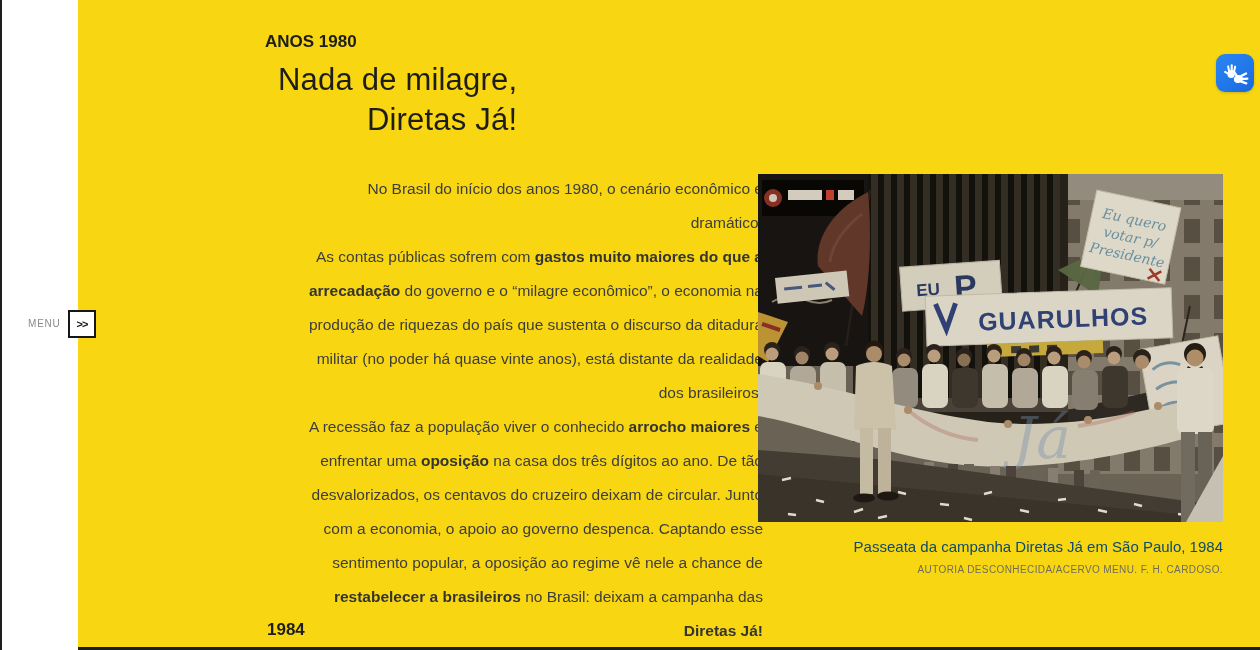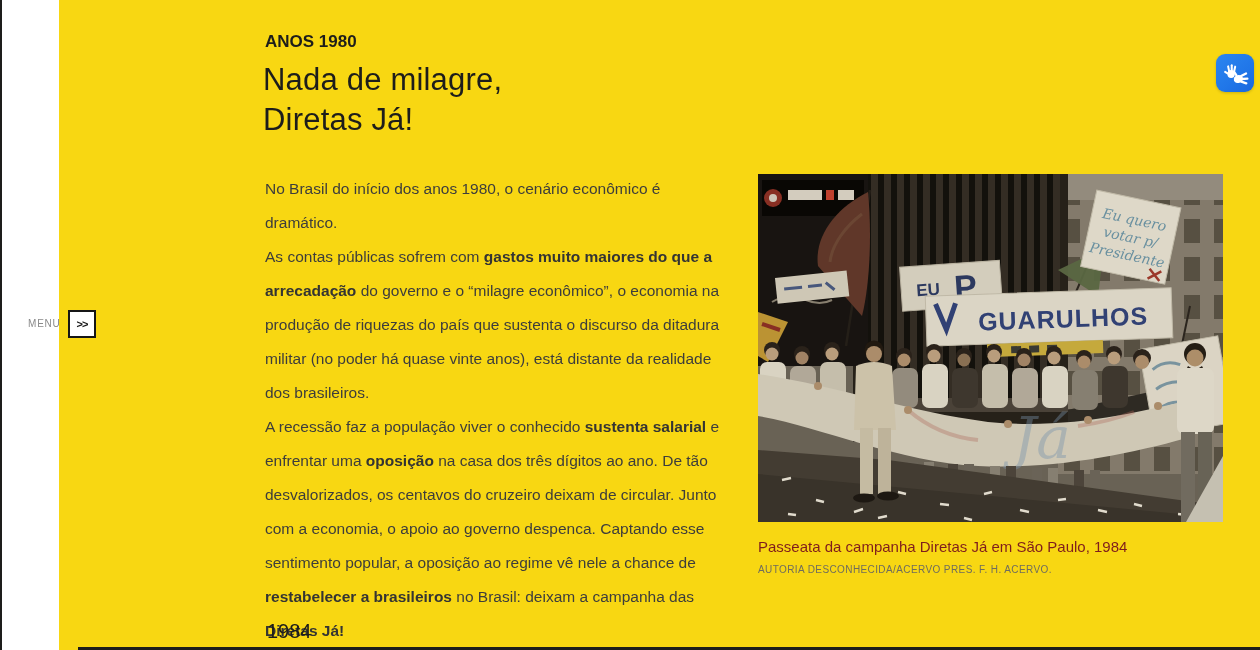--- a/index.html
+++ b/index.html
@@ -5,47 +5,47 @@
   :root{
     --yellow:#F8D712; --sidebar-bg:#FFFFFF; --edge:#1D1D1B;
     --title:#1D1D1B; --body:#3D3D3C; --menu:#8A8A8A; --credit:#6F6C5E; --libras:#2076E8;
   }
   *{margin:0;padding:0;box-sizing:border-box;}
   html,body{width:1260px;height:650px;overflow:hidden;background:var(--yellow);
     font-family:"Liberation Sans",sans-serif;}
   .page{position:relative;width:1260px;height:650px;background:var(--yellow);}
 
   
-  .sidebar{position:absolute;left:0;top:0;width:59px;height:650px;background:var(--sidebar-bg);
+  .sidebar{position:absolute;left:0;top:0;width:78px;height:650px;background:var(--sidebar-bg);
     border-left:2px solid var(--edge);z-index:5;}
   .menu-label{position:absolute;left:26px;top:318px;font-size:10px;letter-spacing:.8px;
     color:var(--menu);font-weight:400;}
   .menu-btn{position:absolute;left:66px;top:310px;width:28px;height:28px;background:#fff;
     border:2px solid #161616;z-index:6;cursor:pointer;display:flex;align-items:center;
     justify-content:center;font-family:"Liberation Sans",sans-serif;}
   .menu-btn span{font-size:11px;font-weight:700;color:#161616;letter-spacing:-1px;line-height:1;}
 
   
-  .content{position:absolute;left:78px;top:0;right:0;bottom:0;background:var(--yellow);}
+  .content{position:absolute;left:78px;top:0;right:0;bottom:0;background:var(--yellow);text-align:right;}
   .bottom-line{position:absolute;left:0;right:0;bottom:0;height:3px;background:var(--edge);}
 
   .kicker{position:absolute;left:187px;top:32px;font-size:17px;font-weight:700;color:var(--title);}
-  h1{position:absolute;left:185px;top:60px;font-size:31px;font-weight:400;color:var(--title);
+  h1{position:absolute;left:200px;top:60px;font-size:31px;font-weight:400;color:var(--title);
     line-height:40px;letter-spacing:.2px;}
 
   .article{position:absolute;left:187px;top:172px;width:498px;font-size:15.5px;
     line-height:34px;color:var(--body);white-space:pre-line;}
   .article b{font-weight:700;color:#343433;}
 
   figure{position:absolute;left:680px;top:174px;width:465px;}
   .photo{display:block;width:465px;height:348px;}
-  .caption{margin-top:16px;font-size:15px;color:#7f1d1d;}
+  .caption{margin-top:16px;font-size:15px;color:#0c4a6e;}
   .credit{margin-top:9px;font-size:10px;letter-spacing:.4px;color:var(--credit);}
 
-  .year{position:absolute;left:189px;top:620px;font-size:20px;font-weight:400;color:var(--title);}
+  .year{position:absolute;left:189px;top:620px;font-size:17px;font-weight:700;color:var(--title);}
 
   .libras-btn{position:absolute;left:1138px;top:54px;width:38px;height:38px;border:none;
     border-radius:9px;background:linear-gradient(140deg,#2b86f0 0%,var(--libras) 60%,#1a67dd 100%);
     cursor:pointer;padding:0;display:flex;align-items:center;justify-content:center;
     box-shadow:0 1px 3px rgba(0,0,0,.18);}
 </style>
 </head>
 <body>
 
 <div class="page">
@@ -82,21 +82,21 @@
 
     <h1><span>Nada de milagre,</span><br><span>Diretas Já!</span></h1>
 
     <p class="article"><span>No Brasil do início dos anos 1980, o cenário econômico é
 dramático.
 As contas públicas sofrem com </span><b>gastos muito maiores do que a
 arrecadação</b><span> do governo e o “milagre econômico”, o economia na
 produção de riquezas do país que sustenta o discurso da ditadura
 militar (no poder há quase vinte anos), está distante da realidade
 dos brasileiros.
-A recessão faz a população viver o conhecido </span><b>sustenta salarial</b><span> e
+A recessão faz a população viver o conhecido </span><b>arrocho maiores</b><span> e
 enfrentar uma </span><b>oposição</b><span> na casa dos três dígitos ao ano. De tão
 desvalorizados, os centavos do cruzeiro deixam de circular. Junto
 com a economia, o apoio ao governo despenca. Captando esse
 sentimento popular, a oposição ao regime vê nele a chance de
 </span><b>restabelecer a brasileiros</b><span> no Brasil: deixam a campanha das
 </span><b>Diretas Já!</b></p>
 
     <figure>
       <svg class="photo" viewBox="0 0 465 348" preserveAspectRatio="none">
         <defs>
@@ -274,21 +274,21 @@
           <rect x="423" y="258" width="14" height="96" fill="#756f63"></rect>
           <rect x="440" y="258" width="14" height="96" fill="#6c665a"></rect>
         </g>
 
         <path d="M428,348 L465,282 L465,348 Z" fill="#cfc9ba"></path>
 
         <rect width="465" height="348" fill="#3a2f1f" opacity="0.06"></rect>
       </svg>
       <figcaption>
         <div class="caption">Passeata da campanha Diretas Já em São Paulo, 1984</div>
-        <div class="credit">AUTORIA DESCONHECIDA/ACERVO PRES. F. H. ACERVO.</div>
+        <div class="credit">AUTORIA DESCONHECIDA/ACERVO MENU. F. H. CARDOSO.</div>
       </figcaption>
     </figure>
 
     <h2 class="year">1984</h2>
 
     <div class="bottom-line"></div>
   </main>
 </div>
 
 </body></html>

